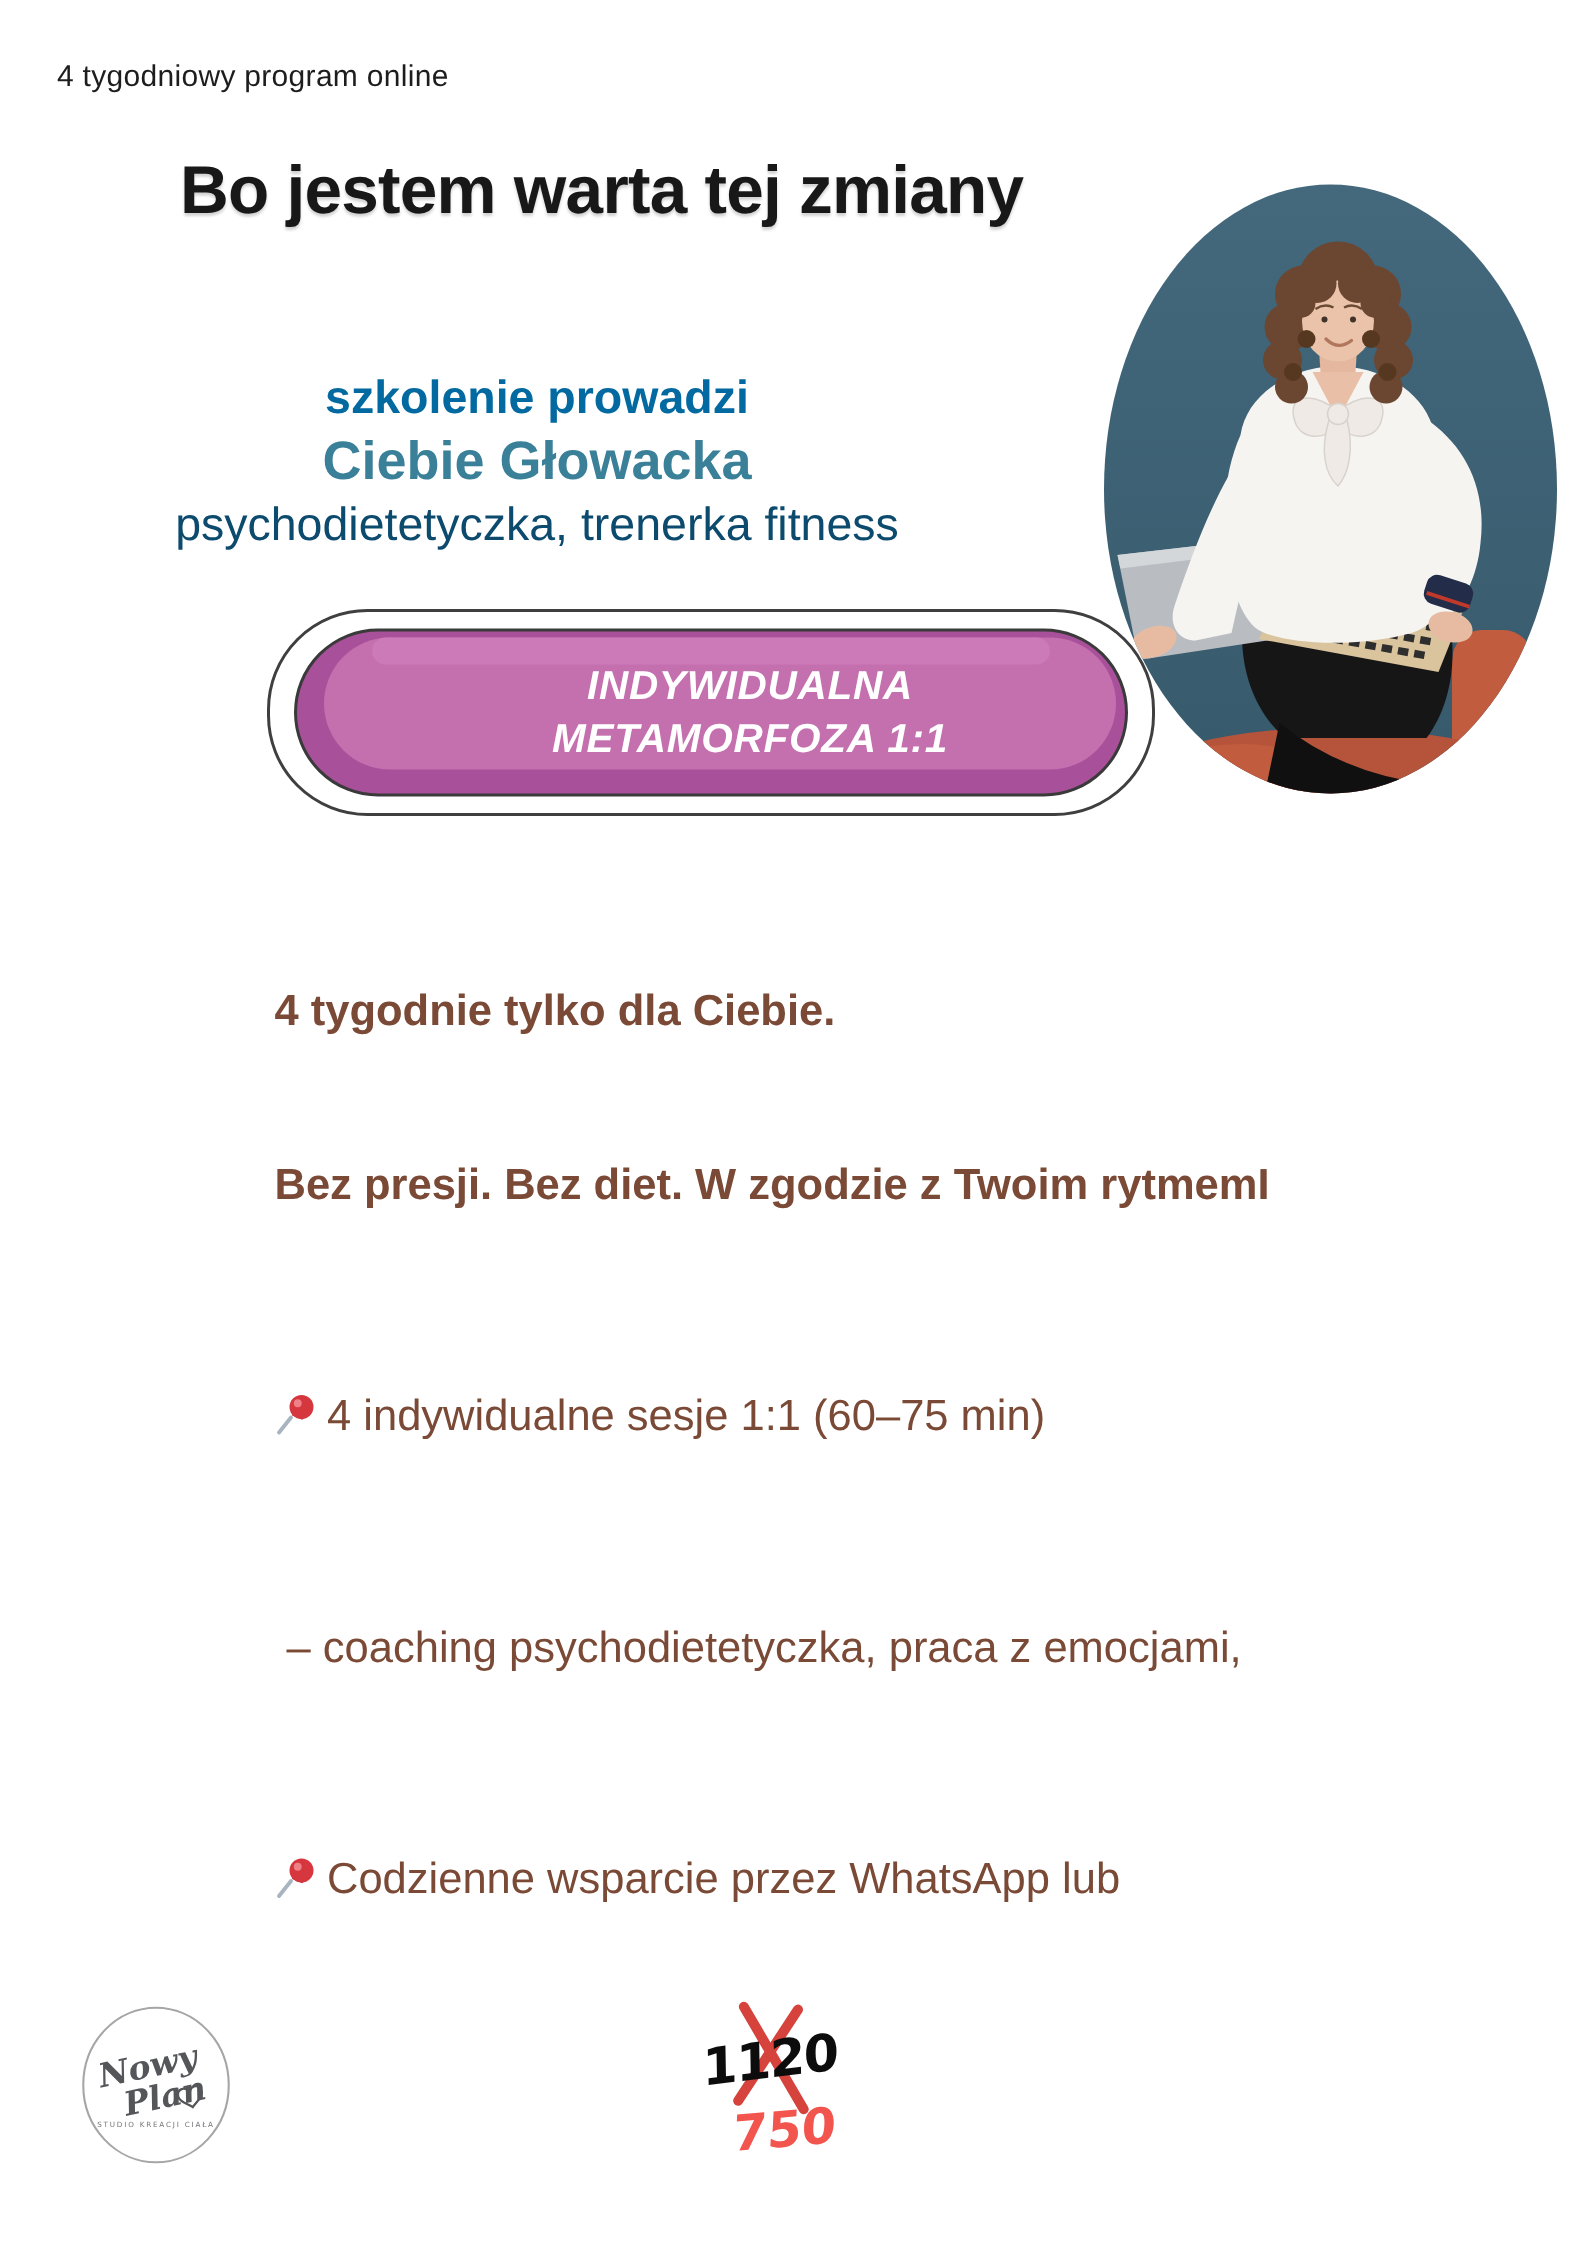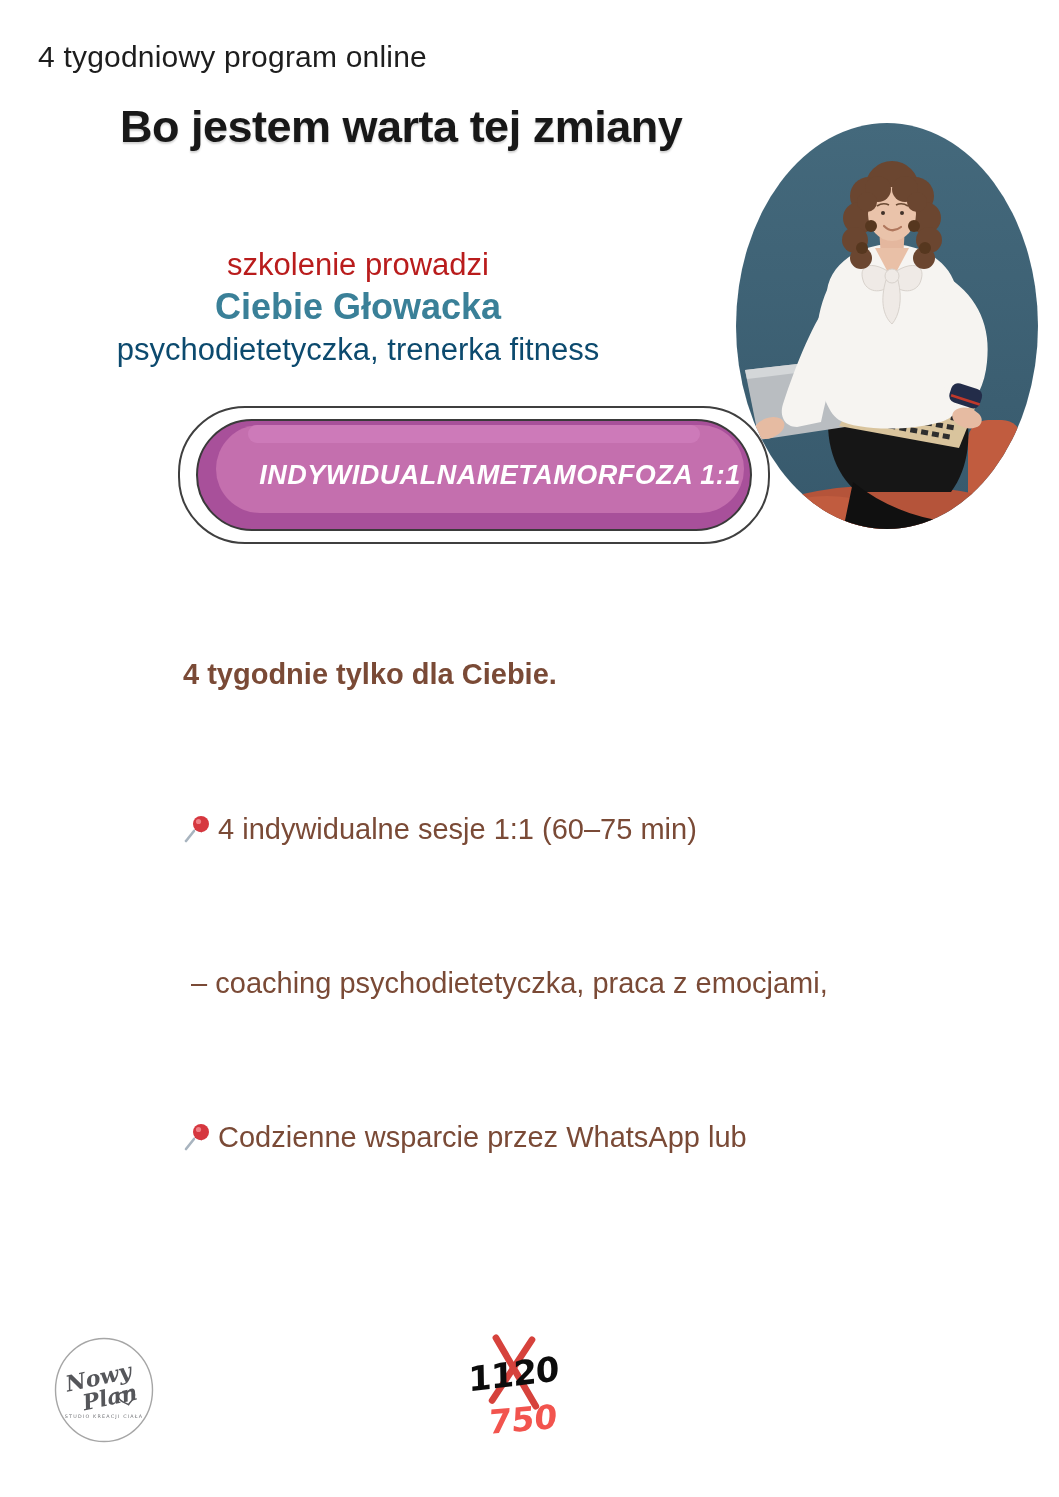--- a/index.html
+++ b/index.html
@@ -2,30 +2,30 @@
 <html><head>
 <meta charset="utf-8">
 <style>
   html,body{margin:0;padding:0;background:#ffffff;}
   #page{
     position:relative;width:1059px;height:1497px;background:#ffffff;
     font-family:"Liberation Sans",sans-serif;overflow:hidden;
   }
   
   .kicker{
-    position:absolute;left:38px;top:40px;font-size:30px;color:#1d1d1d;
+    position:absolute;left:38px;top:40px;font-size:20px;color:#1d1d1d;
     letter-spacing:.2px;
   }
   .title{
     position:absolute;left:100px;top:101px;font-size:45px;font-weight:700;
     color:#181818;letter-spacing:-.5px;text-shadow:0 2px 2px rgba(0,0,0,.18);margin-left:20px;
   }
   
   .presenter{position:absolute;left:80px;top:246px;width:556px;text-align:center;z-index:2;}
-  .presenter .intro{font-size:31px;color:#b91c1c;line-height:38px;}
+  .presenter .intro{font-size:31px;color:#0369a1;line-height:38px;font-weight:bold;}
   .presenter .name{font-size:36px;font-weight:700;color:#3a8098;line-height:46px;}
   .presenter .role{font-size:31px;color:#0c4a6e;line-height:40px;}
   
   .photo{position:absolute;left:735px;top:122px;width:304px;height:408px;z-index:1;}
   
   .badge{
     position:absolute;left:178px;top:406px;width:588px;height:134px;
     background:#fff;border:2.5px solid #3f3f3f;border-radius:67px;z-index:3;
   }
   .badge .pill{
@@ -34,21 +34,21 @@
   }
   .badge .pill .hi{
     position:absolute;left:18px;right:6px;top:4px;bottom:16px;
     background:#c46fae;border-radius:48px;
   }
   .badge .pill .gloss{
     position:absolute;left:50px;right:50px;top:4px;height:18px;
     background:#cd7ab9;border-radius:12px;
   }
   .badge .txt{
-    position:absolute;inset:0;display:flex;flex-direction:row;align-items:center;
+    position:absolute;inset:0;display:flex;flex-direction:column;align-items:center;
     justify-content:center;padding-left:52px;color:#ffffff;font-style:italic;
     font-weight:700;font-size:27px;line-height:35px;letter-spacing:.5px;
   }
   
   .body-text{
     position:absolute;left:168px;top:578px;width:760px;color:#7a4a36;
     font-size:29px;line-height:38.6px;z-index:2;white-space:pre-wrap;
   }
   .body-text .line{min-height:38.6px;margin-left:15px;}
   .body-text .bold{font-weight:700;}
@@ -183,20 +183,21 @@
       <div class="gloss"></div>
     </div>
     <div class="txt">
       <span>INDYWIDUALNA</span>
       <span>METAMORFOZA 1:1</span>
     </div>
   </div>
 
   <div class="body-text">
     <div class="line bold">4 tygodnie tylko dla Ciebie.</div>
+    <div class="line bold">Bez presji. Bez diet. W zgodzie z Twoim rytmemI</div>
 
     <div class="line"><span class="pin-wrap"><svg viewBox="0 0 30 28" width="30" height="28">
             <line x1="11" y1="16" x2="3" y2="26" stroke="#a8b4bf" stroke-width="2.6" stroke-linecap="round"></line>
             <path d="M11.5 14.5 L 18.5 17.5 L 21 15 L 17 8 Z" fill="#b02530"></path>
             <circle cx="18" cy="9" r="8" fill="#d6373f"></circle>
             <circle cx="15.5" cy="6.5" r="2.6" fill="#ef8087"></circle>
           </svg></span><span>4 indywidualne sesje 1:1 (60–75 min)</span></div>
 
     <div class="line"> – coaching psychodietetyczka, praca z emocjami,</div>
 

